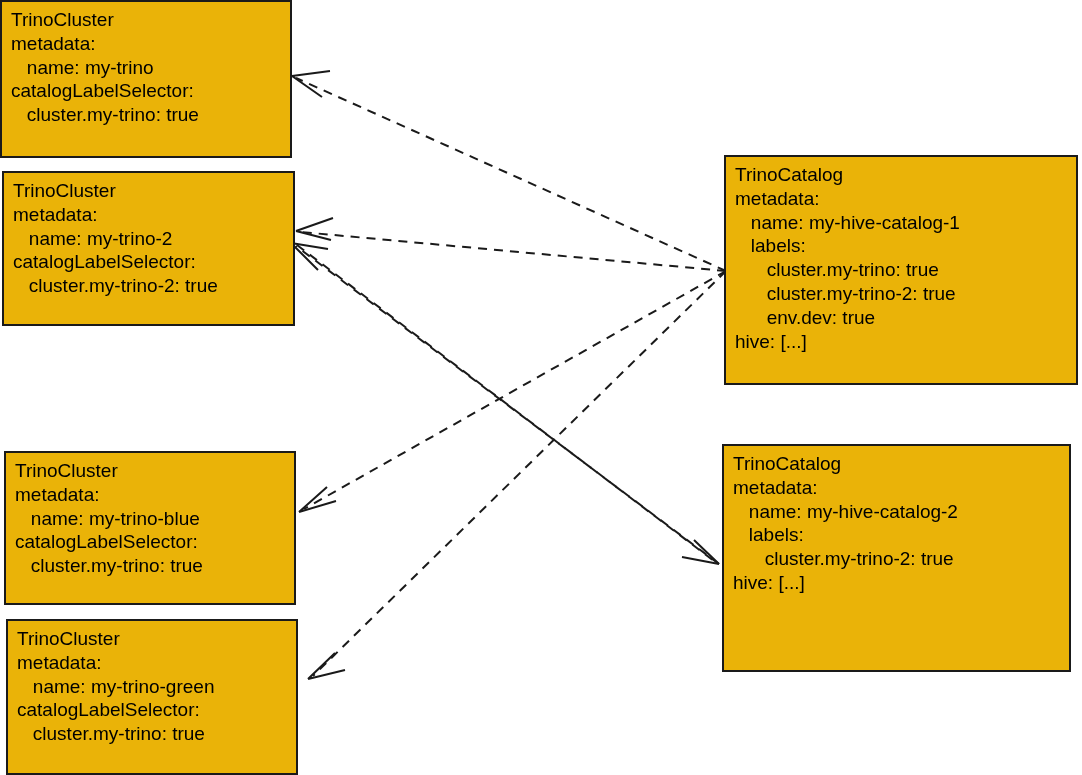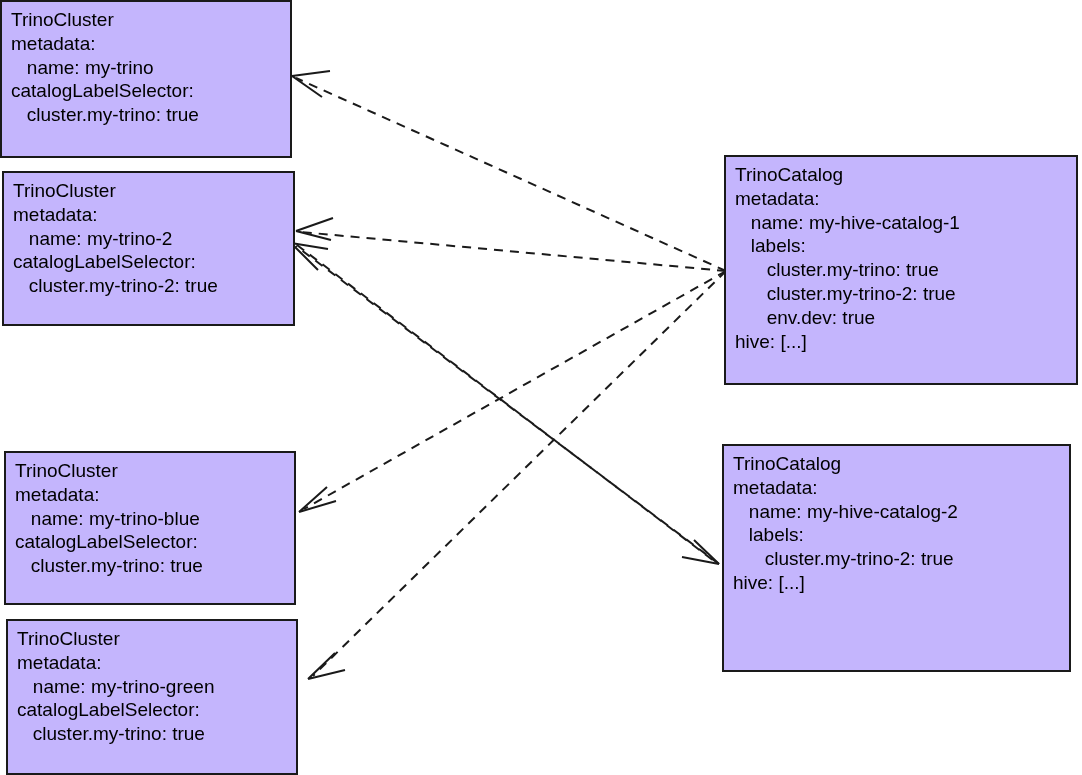--- a/index.html
+++ b/index.html
@@ -14,21 +14,21 @@
     position: relative;
     width: 1082px;
     height: 775px;
     background: #ffffff;
     overflow: hidden;
   }
   .node {
     position: absolute;
     box-sizing: border-box;
     border: 2px solid #1a1a1a;
-    background: #c4b5fd;
+    background: #eab308;
     padding: 6px 8px 6px 9px;
     z-index: 2;
   }
   .node-text {
     font-family: "Liberation Sans", sans-serif;
     font-size: 19px;
     line-height: 23.8px;
     color: #000000;
     white-space: pre;
     margin: 0;

